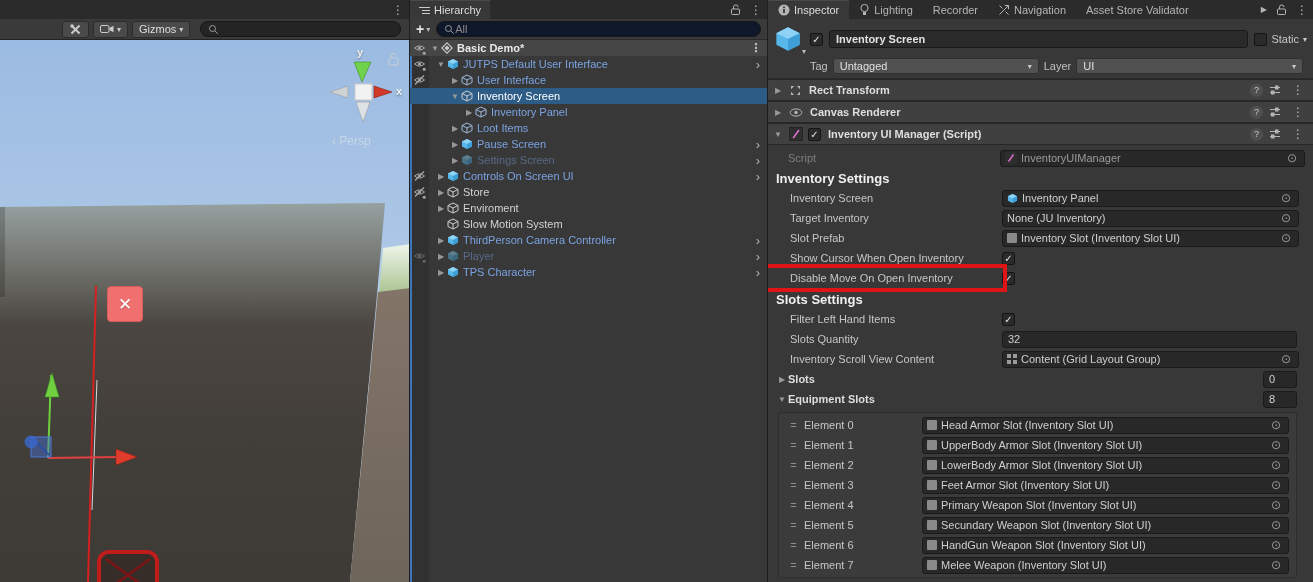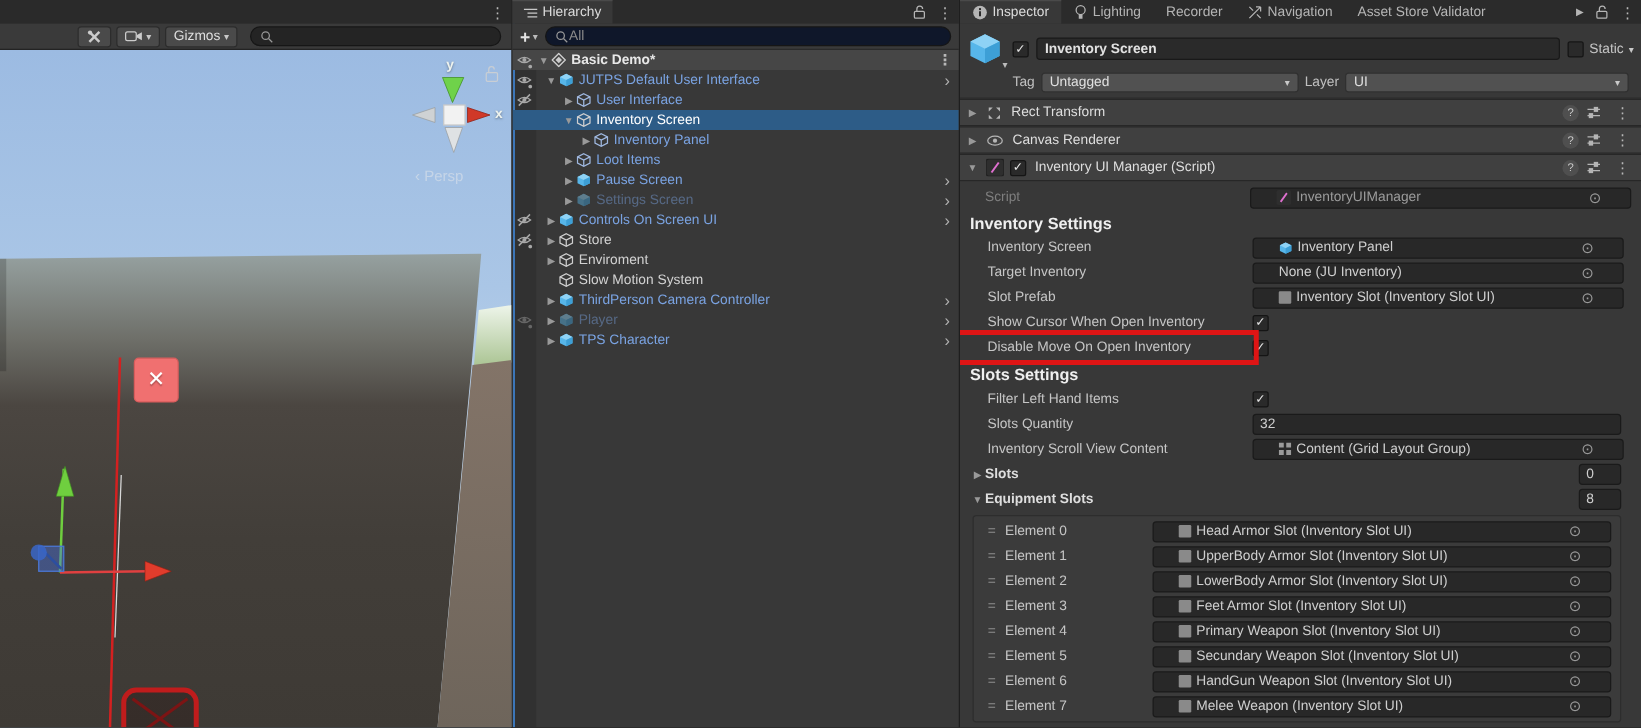--- a/index.html
+++ b/index.html
@@ -61,27 +61,27 @@
   .name-field { flex:1; height:18px; background:#2a2a2a; border:1px solid #191919; border-radius:3px; padding:0 6px; font-weight:bold; color:#e2e2e2; display:flex; align-items:center; }
   .static-wrap { display:flex; align-items:center; gap:4px; color:#c6c6c6; }
   .go-row2 { display:flex; align-items:center; gap:5px; margin-top:5px; padding-left:36px; }
   .go-row2 .flabel { color:#c0c0c0; }
   .dropdown { height:16px; background:#515151; border:1px solid #303030; border-radius:3px; display:flex; align-items:center; padding:0 6px; color:#e0e0e0; cursor:pointer; }
   .dropdown .dd { margin-left:auto; font-size:8px; color:#c9c9c9; padding-left:12px; }
   .dd-tag { width:206px; }
   .dd-layer { flex:1; margin-right:4px; }
 
   .crow { height:22px; background:#404040; border-top:1px solid #272727; border-bottom:1px solid #272727; display:flex; align-items:center; padding:0 4px; gap:5px; }
-  .crow .cname { font-weight:normal; color:#dedede; margin-left:2px; }
+  .crow .cname { font-weight:bold; color:#dedede; margin-left:2px; }
   .crow .right { margin-left:auto; display:flex; align-items:center; gap:6px; }
   .help-icon { width:13px; height:13px; border-radius:50%; background:#4f4f4f; color:#c9c9c9; font-size:9px; text-align:center; line-height:13px; cursor:pointer; }
 
   .script-row { height:20px; display:flex; align-items:center; padding:2px 4px 0 20px; margin-top:2px; }
   .script-row .slabel { flex:0 0 212px; color:#7f7f7f; }
-  .ofield { flex:1; height:17px; background:#282828; border:1px solid #1a1a1a; border-radius:3px; display:flex; align-items:center; gap:4px; padding:0 20px; margin-right:4px; color:#cfcfcf; cursor:pointer; white-space:nowrap; overflow:hidden; }
+  .ofield { flex:1; height:17px; background:#282828; border:1px solid #1a1a1a; border-radius:3px; display:flex; align-items:center; gap:4px; padding:0 4px; margin-right:4px; color:#cfcfcf; cursor:pointer; white-space:nowrap; overflow:hidden; }
   .ofield.dim { color:#9b9b9b; }
 
   .isection { height:21px; display:flex; align-items:flex-end; padding:0 0 2px 8px; font-size:13px; font-weight:bold; color:#efefef; }
   .irow { height:20px; display:flex; align-items:center; padding-left:22px; position:relative; }
   .irow .plabel { flex:0 0 212px; color:#c6c6c6; white-space:nowrap; overflow:hidden; }
   .irow.bold-row { padding-left:8px; }
   .irow .foldlbl { font-weight:bold; color:#dedede; }
   .sizefield { width:34px; height:17px; background:#282828; border:1px solid #1a1a1a; border-radius:3px; color:#cfcfcf; display:flex; align-items:center; padding:0 5px; margin-left:auto; margin-right:16px; }
   .textfield { flex:1; height:17px; background:#282828; border:1px solid #1a1a1a; border-radius:3px; color:#cfcfcf; display:flex; align-items:center; padding:0 5px; margin-right:16px; }
   .annot { position:absolute; left:-8px; top:-4px; width:247px; height:28px; border:4px solid #df1515; z-index:6; pointer-events:none; }

